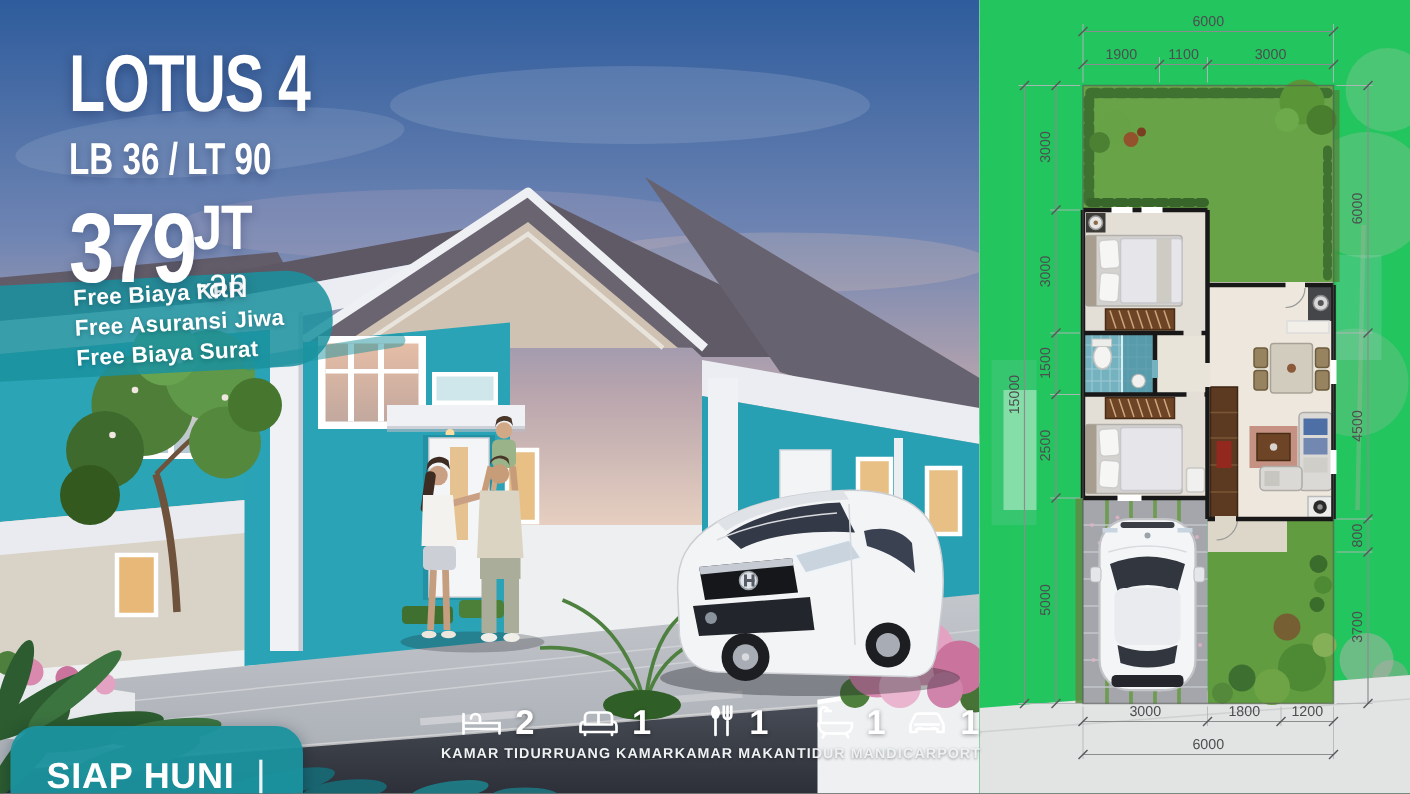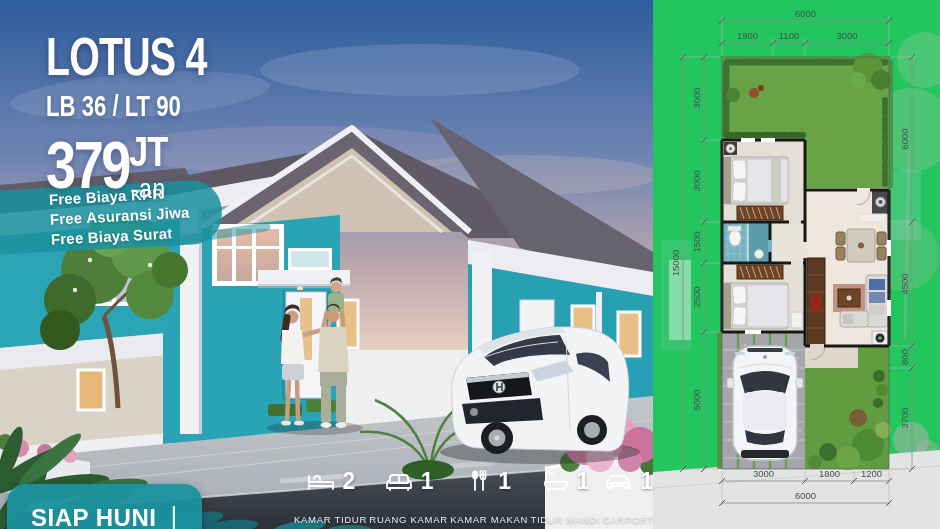--- a/index.html
+++ b/index.html
@@ -34,21 +34,21 @@
     display:inline-flex;align-items:center;gap:14px;color:#fff;
     font-size:24px;font-weight:800;letter-spacing:.5px;white-space:nowrap;
     box-shadow:0 2px 10px rgba(0,30,40,.35);
   }
   .badge .sep{font-weight:300;font-size:26px;opacity:.9;transform:translateY(-1px);}
   
   .features{position:absolute;left:294px;top:468px;width:360px;display:flex;justify-content:space-between;z-index:6;}
   .feature{display:flex;flex-direction:column;align-items:center;color:#fff;}
   .feature .top{display:flex;align-items:center;gap:7px;height:26px;}
   .feature .count{font-size:23px;font-weight:700;line-height:1;text-shadow:0 1px 3px rgba(0,0,0,.4);}
-  .feature .lbl{font-size:9.5px;font-weight:400;letter-spacing:.7px;margin-top:20px;color:#eef2f3;text-shadow:0 1px 2px rgba(0,0,0,.4);}
+  .feature .lbl{font-size:9.5px;font-weight:700;letter-spacing:.7px;margin-top:3px;color:#eef2f3;text-shadow:0 1px 2px rgba(0,0,0,.4);}
   .feature svg{display:block;}
   
   .plan-panel{position:absolute;left:653px;top:0;width:287px;height:529px;background:#22c55e;}
 </style>
 </head>
 <body>
 
 <div class="stage">
 
   <div class="scene-wrap">

